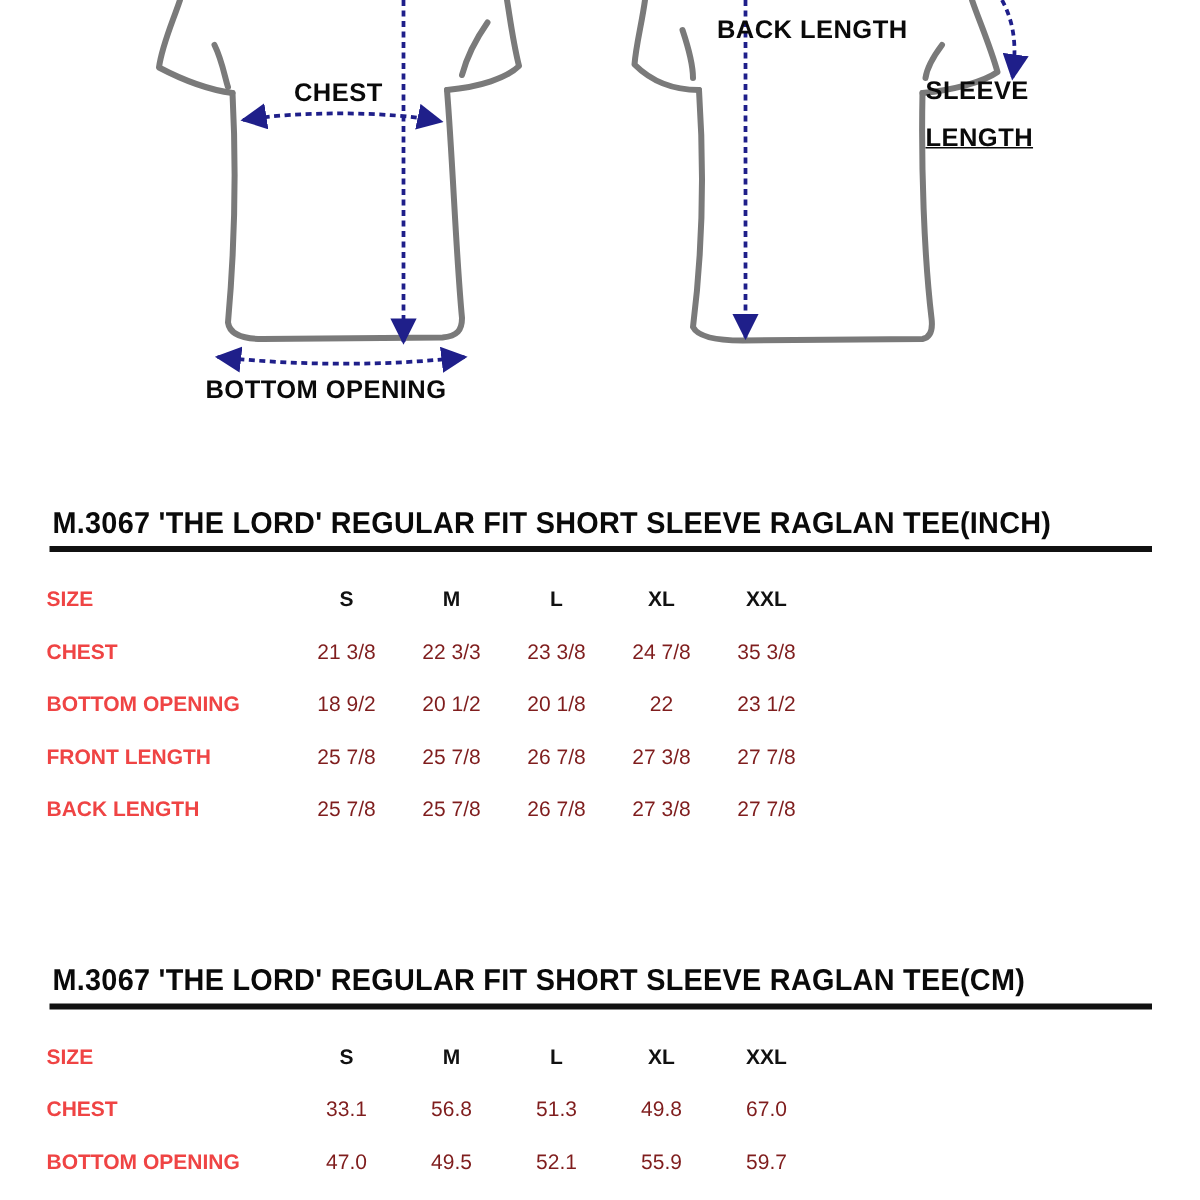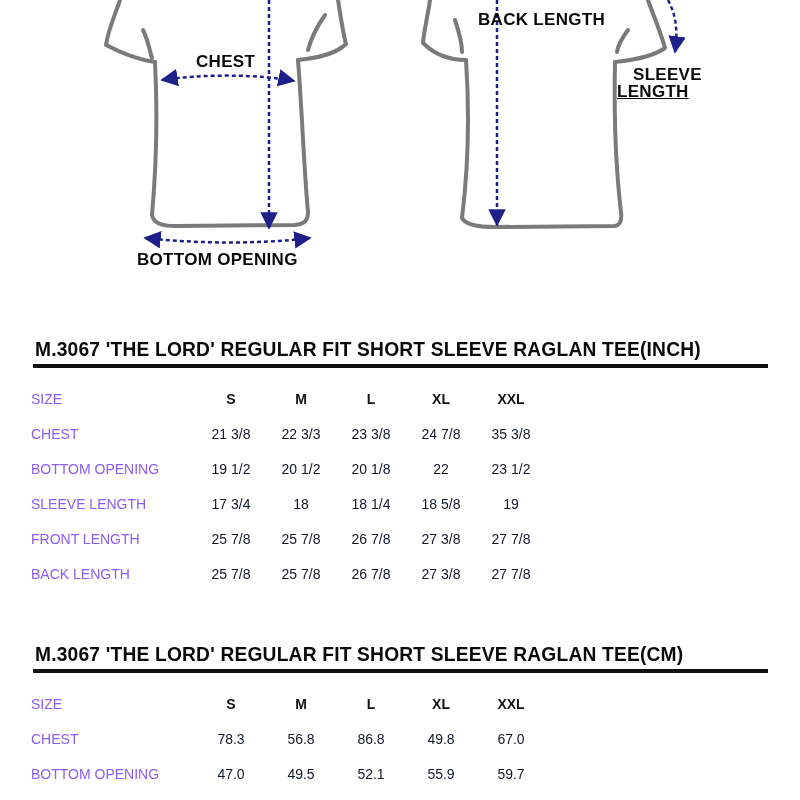--- a/index.html
+++ b/index.html
@@ -4,22 +4,22 @@
 <style>
   html, body { margin:0; padding:0; background:#ffffff; }
   body { width:800px; height:800px; position:relative; overflow:hidden; font-family:"Liberation Sans", sans-serif; color:#111; }
   .diagram { position:absolute; left:0; top:0; width:800px; height:290px; }
   .diagram svg { position:absolute; left:0; top:0; }
   .lbl { position:absolute; font-family:"Liberation Sans", sans-serif; font-weight:bold; font-size:17px; color:#0a0a0a; letter-spacing:0.3px; line-height:17px; white-space:nowrap; }
   .section-title { position:absolute; left:35px; font-family:"Liberation Sans", sans-serif; font-weight:bold; font-size:20px; letter-spacing:0.2px; color:#0a0a0a; white-space:nowrap; transform:scaleX(0.96); transform-origin:left center; }
   .rule { position:absolute; left:33px; width:735px; height:4px; background:#111; }
   table.sizes { position:absolute; left:31px; border-collapse:collapse; font-size:14px; }
   table.sizes td { padding:0; height:35px; vertical-align:middle; }
-  table.sizes td.rowlbl { width:165px; font-weight:normal; text-align:left; color:#8b5cf6; }
-  table.sizes td.val { width:70px; text-align:center; color:#0f172a; }
+  table.sizes td.rowlbl { width:165px; font-weight:bold; text-align:left; color:#ef4444; }
+  table.sizes td.val { width:70px; text-align:center; color:#7f1d1d; }
   table.sizes tr.hdr td.val { font-weight:bold; color:#111; }
   table.cm td.rowlbl, table.cm td.val { font-size:14px; }
 </style>
 </head>
 <body>
 
 <div class="diagram">
   <svg width="800" height="290" viewBox="0 0 800 290">
     <defs>
       <marker id="ah" viewBox="0 0 10 10" refX="9" refY="5" markerWidth="7" markerHeight="7" orient="auto-start-reverse">
@@ -48,21 +48,21 @@
       <path d="M269,0 L269,228" marker-end="url(#ah)"></path>
       <path d="M145,238 C200,244 260,244 310,238" marker-start="url(#ah)" marker-end="url(#ah)"></path>
 
       <path d="M497,0 L497,225" marker-end="url(#ah)"></path>
       <path d="M668,0 C676,15 678,30 675,52" marker-end="url(#ah)"></path>
     </g>
   </svg>
   <div class="lbl" style="left:196px;top:53px;">CHEST</div>
   <div class="lbl" style="left:137px;top:251px;">BOTTOM OPENING</div>
   <div class="lbl" style="left:478px;top:11px;">BACK LENGTH</div>
-  <div class="lbl" style="left:617px;top:66px;padding-left:16px;">SLEEVE</div>
+  <div class="lbl" style="left:617px;top:52px;">SLEEVE</div>
   <div class="lbl" style="left:617px;top:83px;text-decoration:underline;">LENGTH</div>
 </div>
 
 <div class="section-title" style="top:338px;">M.3067 'THE LORD' REGULAR FIT SHORT SLEEVE RAGLAN TEE(INCH)</div>
 <div class="rule" style="top:364px;"></div>
 <table class="sizes" style="top:381px;">
   <tbody>
       <tr class="hdr">
     <td class="rowlbl">SIZE</td>
     <td class="val">S</td>
@@ -74,33 +74,25 @@
   <tr>
     <td class="rowlbl">CHEST</td>
     <td class="val">21 3/8</td>
     <td class="val">22 3/3</td>
     <td class="val">23 3/8</td>
     <td class="val">24 7/8</td>
     <td class="val">35 3/8</td>
   </tr>
   <tr>
     <td class="rowlbl">BOTTOM OPENING</td>
-    <td class="val">19 1/2</td>
+    <td class="val">18 9/2</td>
     <td class="val">20 1/2</td>
     <td class="val">20 1/8</td>
     <td class="val">22</td>
     <td class="val">23 1/2</td>
-  </tr>
-  <tr>
-    <td class="rowlbl">SLEEVE LENGTH</td>
-    <td class="val">17 3/4</td>
-    <td class="val">18</td>
-    <td class="val">18 1/4</td>
-    <td class="val">18 5/8</td>
-    <td class="val">19</td>
   </tr>
   <tr>
     <td class="rowlbl">FRONT LENGTH</td>
     <td class="val">25 7/8</td>
     <td class="val">25 7/8</td>
     <td class="val">26 7/8</td>
     <td class="val">27 3/8</td>
     <td class="val">27 7/8</td>
   </tr>
   <tr>
@@ -121,23 +113,23 @@
       <tr class="hdr">
     <td class="rowlbl">SIZE</td>
     <td class="val">S</td>
     <td class="val">M</td>
     <td class="val">L</td>
     <td class="val">XL</td>
     <td class="val">XXL</td>
   </tr>
   <tr>
     <td class="rowlbl">CHEST</td>
-    <td class="val">78.3</td>
+    <td class="val">33.1</td>
     <td class="val">56.8</td>
-    <td class="val">86.8</td>
+    <td class="val">51.3</td>
     <td class="val">49.8</td>
     <td class="val">67.0</td>
   </tr>
   <tr>
     <td class="rowlbl">BOTTOM OPENING</td>
     <td class="val">47.0</td>
     <td class="val">49.5</td>
     <td class="val">52.1</td>
     <td class="val">55.9</td>
     <td class="val">59.7</td>

